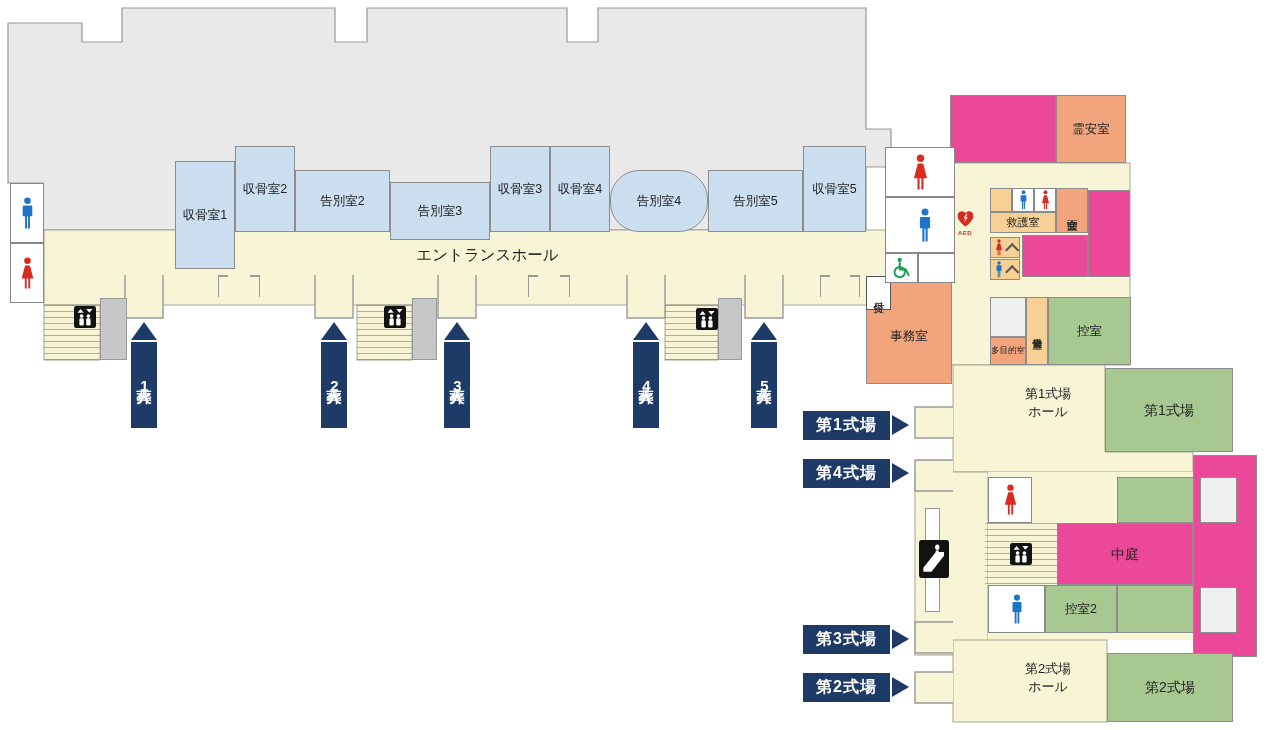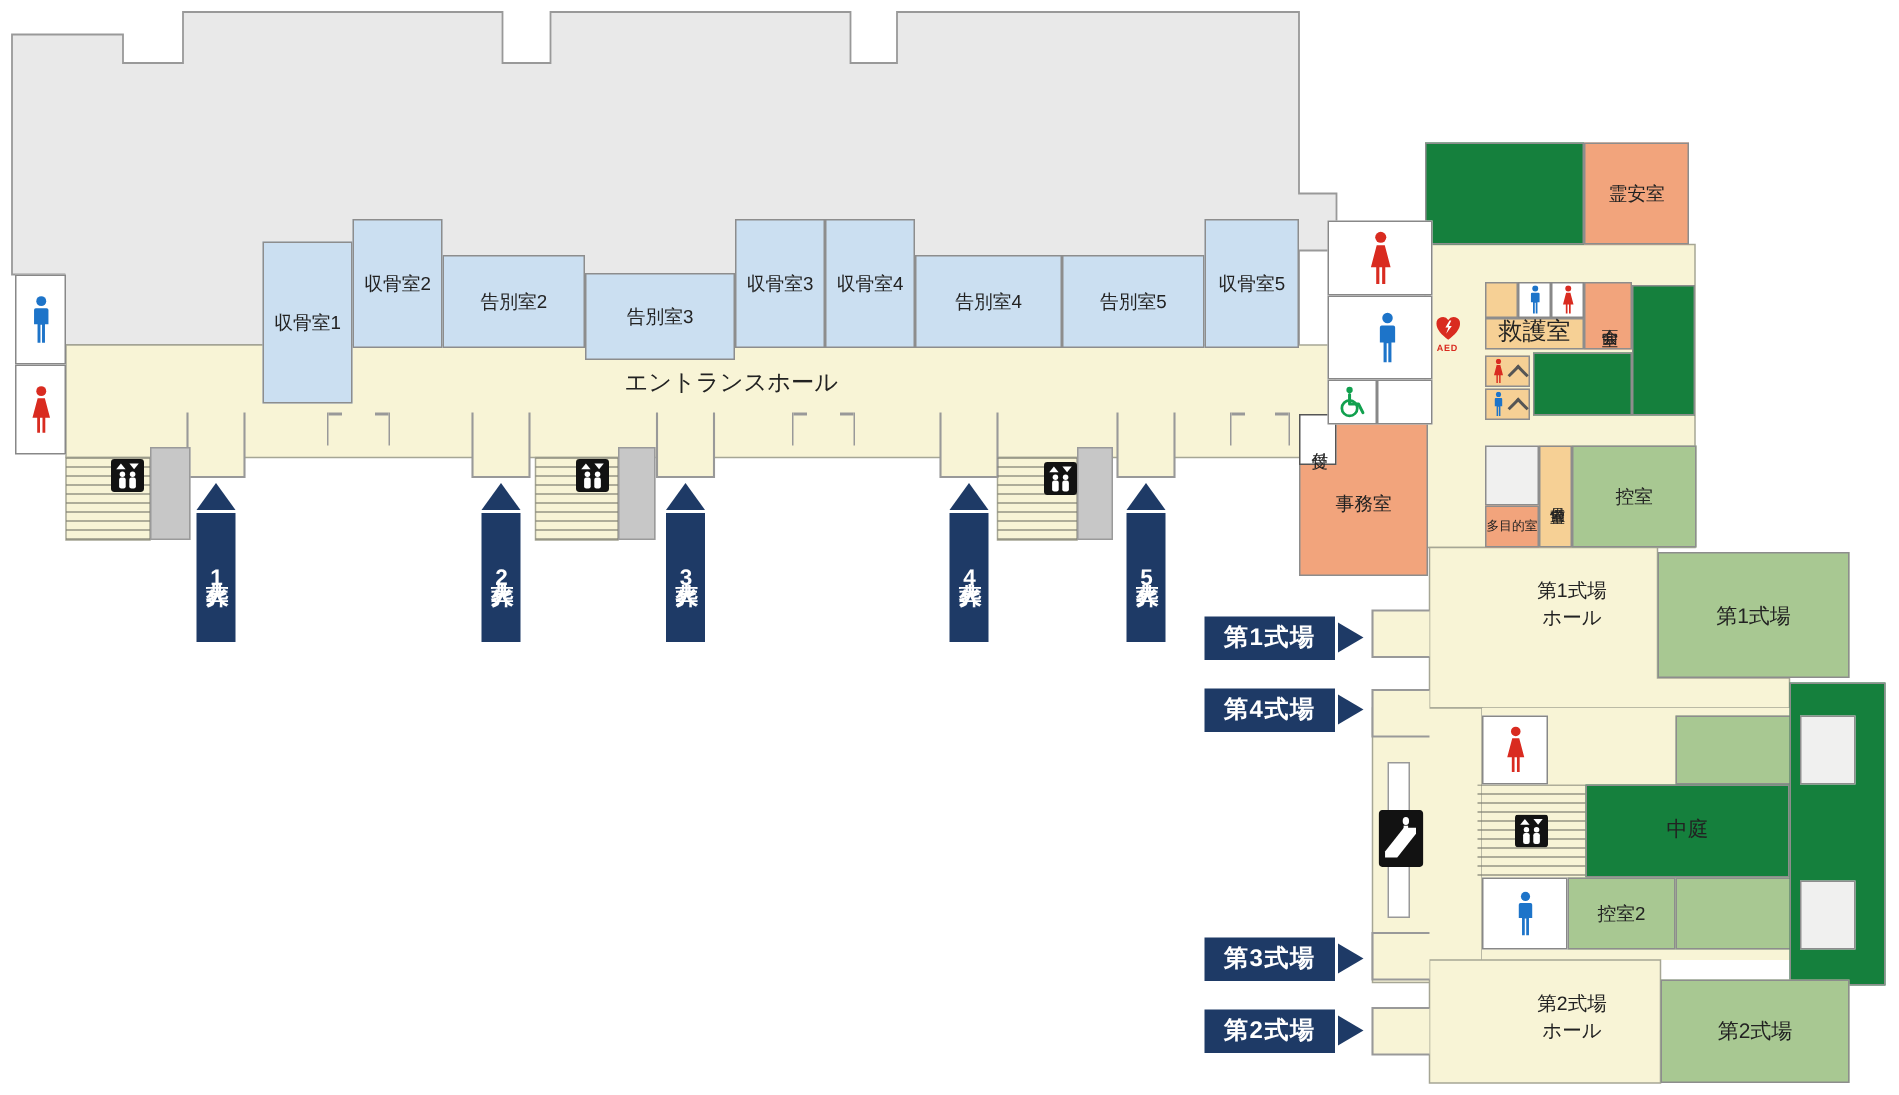--- a/index.html
+++ b/index.html
@@ -11,21 +11,21 @@
   .abs{position:absolute;box-sizing:border-box;}
   .room{
     position:absolute;box-sizing:border-box;border:1px solid #8d8d8d;
     display:flex;align-items:center;justify-content:center;
     font-size:12.5px;line-height:1.15;text-align:center;white-space:pre-line;z-index:2;
   }
   .blue{background:#cbdff1;}
   .green{background:#a8c892;}
   .orange{background:#f2a47c;}
   .tan{background:#f6d095;}
-  .grayroom{background:#15803d;font-family:Liberation Serif, serif;}
+  .grayroom{background:#ec4899;}
   .lightcell{background:#f0f0ef;}
   .whiteroom{background:#fff;}
   .vtext{writing-mode:vertical-rl;text-orientation:upright;letter-spacing:0px;}
   .freelabel{position:absolute;display:flex;align-items:center;justify-content:center;
     text-align:center;white-space:pre-line;font-size:13px;z-index:3;}
   .hatch{position:absolute;z-index:2;
     background:repeating-linear-gradient(to bottom,rgba(125,125,112,.6) 0 1px,transparent 1px 6px);}
   .grayblock{position:absolute;background:#c7c7c7;border:1px solid #9a9a9a;box-sizing:border-box;z-index:2;}
   .bracket{position:absolute;height:22px;border-left:1.5px solid #999;border-right:1.5px solid #999;z-index:2;}
   .bracket::before,.bracket::after{content:"";position:absolute;top:0;width:9px;height:1.5px;background:#999;}
@@ -126,21 +126,21 @@
     <path d="M953,622 L915,622 L915,653 L953,653" fill="#f8f4d6" stroke="#999" stroke-width="1.4"></path>
     <path d="M953,672 L915,672 L915,703 L953,703" fill="#f8f4d6" stroke="#999" stroke-width="1.4"></path>
   </svg>
 
   <div class="room blue" style="left:175px;top:161px;width:60px;height:108px;">収骨室1</div>
   <div class="room blue" style="left:235px;top:146px;width:60px;height:86px;">収骨室2</div>
   <div class="room blue" style="left:295px;top:170px;width:95px;height:62px;">告別室2</div>
   <div class="room blue" style="left:390px;top:182px;width:100px;height:58px;">告別室3</div>
   <div class="room blue" style="left:490px;top:146px;width:60px;height:86px;">収骨室3</div>
   <div class="room blue" style="left:550px;top:146px;width:60px;height:86px;">収骨室4</div>
-  <div class="room blue" style="left:610px;top:170px;width:98px;height:62px;">告別室4</div>
+  <div class="room blue" style="left:610px;top:170px;width:98px;height:62px;border-radius:29px;">告別室4</div>
   <div class="room blue" style="left:708px;top:170px;width:95px;height:62px;text-align:center;">告別室5</div>
   <div class="room blue" style="left:803px;top:146px;width:63px;height:86px;">収骨室5</div>
 
   <div class="freelabel" style="left:415px;top:245px;width:145px;height:20px;font-size:15.5px;">エントランスホール</div>
 
   <div class="toilet" style="left:10px;top:183px;width:34px;height:60px;">
     <span class="icon">
       <svg width="15" height="33" viewBox="0 0 20 44" fill="#1d74c9">
           <use href="#sym-male"></use>
         </svg>
@@ -239,21 +239,21 @@
       </span>
   </div>
   <div class="toilet" style="left:1034px;top:188px;width:22px;height:24px;">
     <span class="icon">
       <svg width="9" height="20" viewBox="0 0 20 44" fill="#d92b20">
           <use href="#sym-female"></use>
         </svg>
       </span>
   </div>
   <div class="room orange vtext" style="left:1056px;top:188px;width:32px;height:45px;font-size:11px;">面会室</div>
-  <div class="room tan" style="left:990px;top:212px;width:66px;height:21px;font-size:16px;">救護室</div>
+  <div class="room tan" style="left:990px;top:212px;width:66px;height:21px;font-size:11px;">救護室</div>
   <div class="room tan" style="left:990px;top:237px;width:30px;height:21px;gap:2px;">
     <span class="icon">
       <svg width="8" height="17" viewBox="0 0 20 44" fill="#d92b20">
           <use href="#sym-female"></use>
         </svg></span>
     <span class="chev"></span>
   </div>
   <div class="room tan" style="left:990px;top:259px;width:30px;height:21px;gap:2px;">
     <span class="icon">
       <svg width="8" height="17" viewBox="0 0 20 44" fill="#1d74c9">

